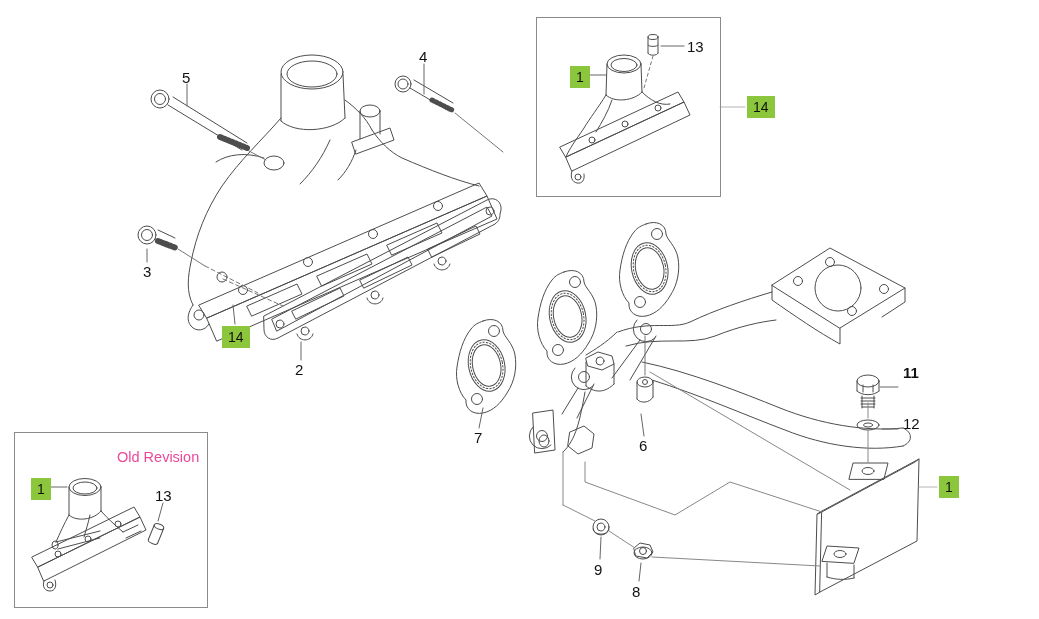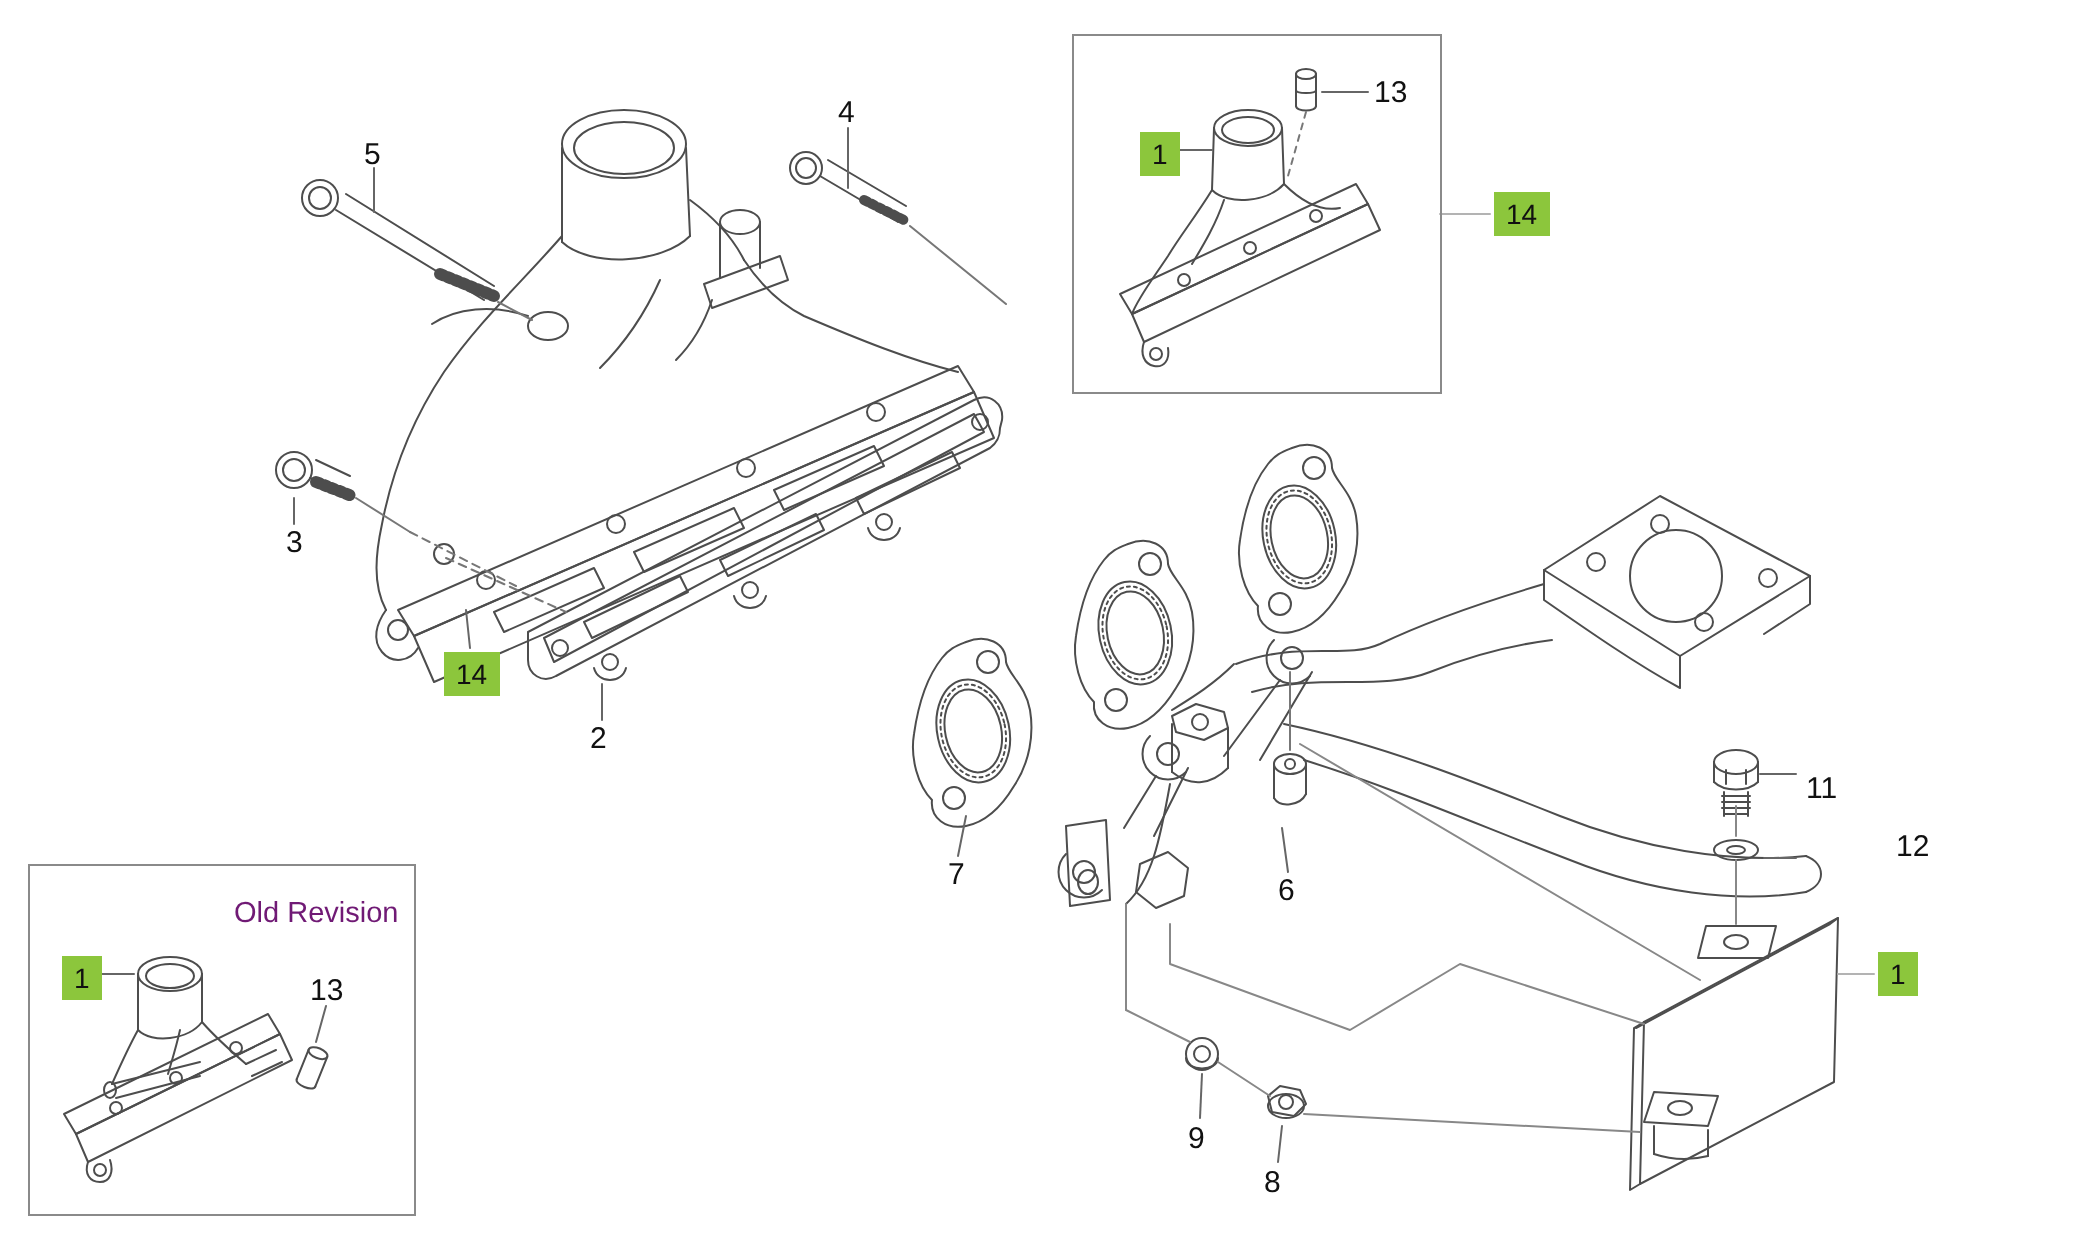--- a/index.html
+++ b/index.html
@@ -14,21 +14,21 @@
   }
   .badge{
     position:absolute;background:var(--hl,#8cc63c);color:#111;
     font-size:14px;line-height:1;padding:4px 6px;text-align:center;
     user-select:none;white-space:nowrap;
   }
   .inset{
     position:absolute;border:1px solid #8a8a8a;background:transparent;
   }
   .caption{
-    position:absolute;font-size:14.5px;line-height:1;color:#701a75;white-space:nowrap;
+    position:absolute;font-size:14.5px;line-height:1;color:#ec4899;white-space:nowrap;
   }
 </style>
 </head>
 <body>
 
 <div id="stage" style="--hl: #8cc63c;">
 
   <svg id="art" width="1039" height="619" viewBox="0 0 1039 619" fill="none" stroke="#4d4d4d" stroke-width="1" stroke-linejoin="round" stroke-linecap="round">
 
     <defs>
@@ -319,17 +319,17 @@
   <span class="callout" style="left:687px;top:39px;">13</span>
   <span class="badge" style="left:747px;top:96px;">14</span>
 
   <span class="badge" style="left:31px;top:478px;">1</span>
   <span class="callout" style="left:155px;top:488px;">13</span>
 
   <span class="callout" style="left:474px;top:430px;">7</span>
   <span class="callout" style="left:639px;top:438px;">6</span>
   <span class="callout" style="left:594px;top:562px;">9</span>
   <span class="callout" style="left:632px;top:584px;">8</span>
-  <span class="callout" style="left:903px;top:387px;">11</span>
-  <span class="callout" style="left:903px;top:416px;margin-left:45px;">12</span>
+  <span class="callout" style="left:903px;top:365px;font-weight:bold;">11</span>
+  <span class="callout" style="left:903px;top:416px;">12</span>
   <span class="badge" style="left:939px;top:476px;">1</span>
 
 </div>
 
 </body></html>

